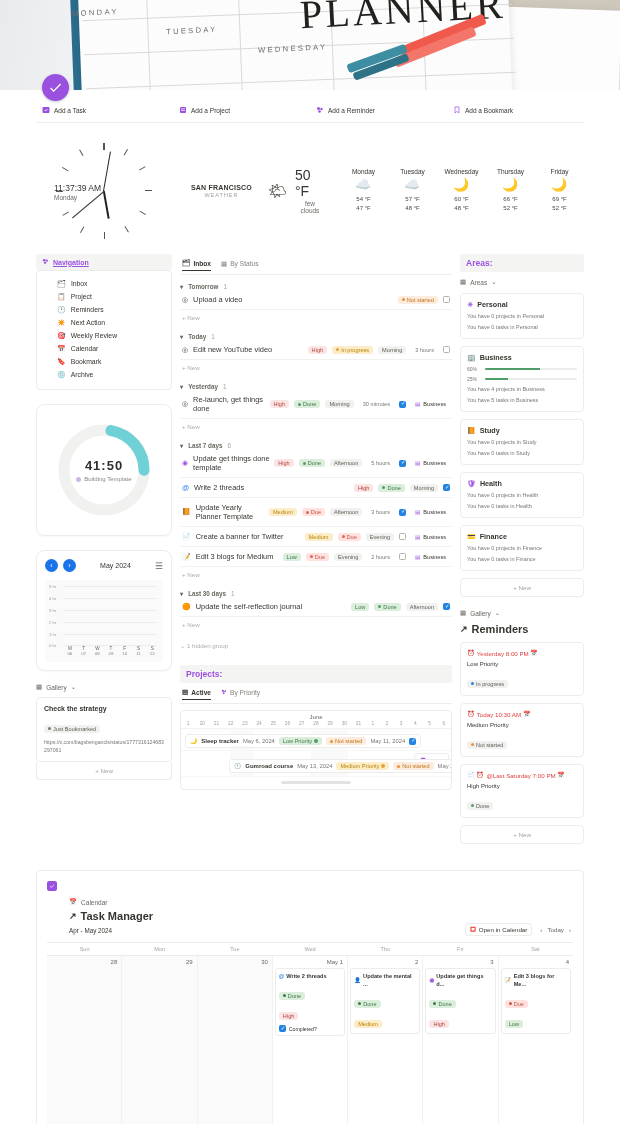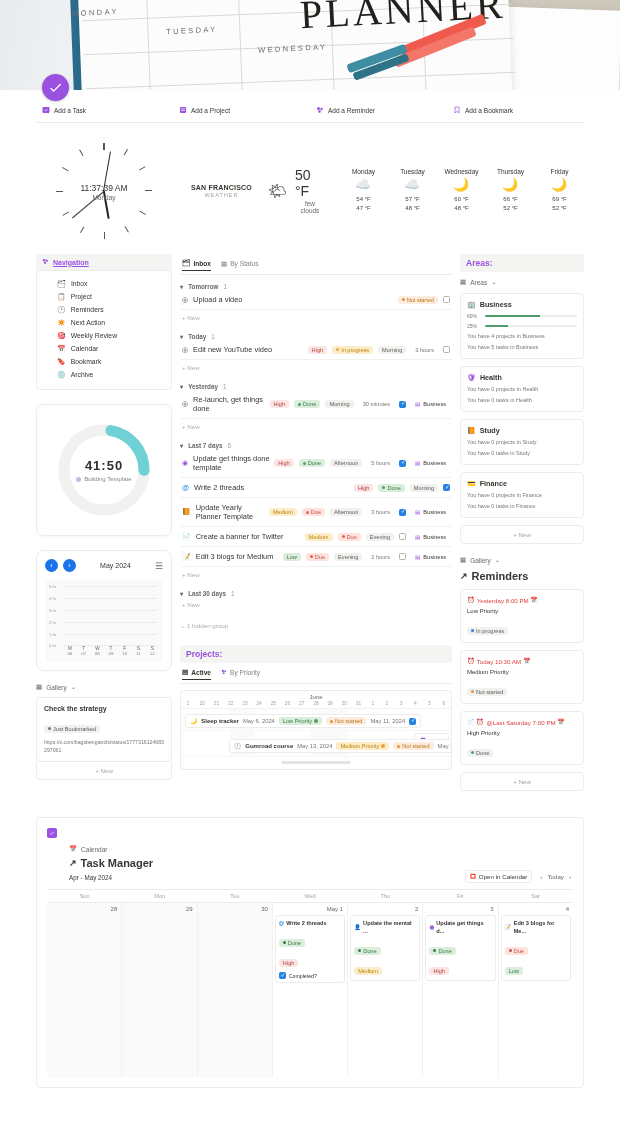--- a/index.html
+++ b/index.html
@@ -39,21 +39,21 @@
   .ql span.lbl { text-decoration:none; color:#37352f; }
   .ql .ic { width:8px; height:8px; display:inline-block; }
   .divider { height:1px; background:#ececeb; margin-top:4px; }
 
   
   .cw-row { display:flex; margin-top:20px; height:95px; align-items:center; }
   .clock-wrap { width:145px; height:95px; position:relative; }
   .clock { position:absolute; left:18px; top:-2px; width:100px; height:100px; }
   .tick { position:absolute; left:49.3px; top:2px; width:1.3px; height:7px; background:#555; transform-origin:1px 48px; }
   .hand { position:absolute; background:#222; transform-origin:bottom center; }
-  .digi { position:absolute; width:100%; text-align:center; top:42px; font-size:8.5px; color:#35332f; }
+  .digi { position:absolute; width:100%; top:42px; font-size:8.5px; color:#35332f; }
   .digi .d2 { font-size:6.5px; color:#6d6a64; margin-top:1px; }
 
   .weather { flex:1; display:flex; align-items:center; }
   .w-city { width:86px; text-align:center; }
   .w-city .c { font-size:7px; font-weight:700; letter-spacing:.2px; }
   .w-city .s { font-size:5.5px; color:#a3a09a; letter-spacing:1px; margin-top:1px; }
   .w-now { display:flex; align-items:center; gap:8px; margin-left:6px;}
   .w-now .t { font-size:14px; font-weight:400; }
   .w-now .d { font-size:6.5px; color:#6d6a64; margin-top:1px; text-align:center;}
   .w-days { display:flex; margin-left:14px; }
@@ -635,20 +635,39 @@
       <span class="cb "></span>
               <span class="tag" style="gap:3px;"><span style="color:#9b51e0;">▤</span>Business</span>
             </div>
           </div>
           <div class="newline">+&nbsp;New</div>
           <div class="grp">
             <span>▾</span>
             <span>Last 30 days</span>
             <span class="cnt">1</span>
           </div>
+          <div class="task">
+      <div class="tl">
+              <span style="font-size:7px;color:#e9913a;">🟠</span>
+      <span class="nm">Update the self-reflection journal</span>
+            </div>
+      <div class="meta">
+              <span class="tag" style="background:#dbeddb;color:#3d7a48;">
+                <span>Low</span>
+              </span>
+              <span class="tag" style="background:#dbeddb;color:#3d7a48;">
+                <span style="width:3px;height:3px;border-radius:50%;background:#4f9e6a;display:inline-block;"></span>
+                <span>Done</span>
+              </span>
+              <span class="tag" style="background:#f1f1ef;color:#5f5c57;">
+                <span>Afternoon</span>
+              </span>
+      <span class="cb on"></span>
+            </div>
+          </div>
           <div class="newline">+&nbsp;New</div>
         </div>
       <div style="font-size:6.2px;color:#b0ada7;margin-top:10px;">
         ⌄&nbsp;<span>1 hidden group</span>
       </div>
 
       <div class="panel-head" style="margin-top:16px;">Projects:</div>
       <div class="tabs">
         <div class="tab active">
           <span>▤</span>
@@ -737,55 +756,64 @@
     <div class="col-right">
       <div class="panel-head">Areas:</div>
       <div class="sub-head" style="margin-top:6px;">
         <span>▦</span>
         <span>Areas</span>
         <span>⌄</span>
       </div>
       <div id="area-list">
   <div class="area-card">
     <div class="area-name">
+      <span style="font-size:7px;color:#9b51e0;">☀</span>
+      <span>Personal</span>
+    </div>
+
+    <div class="area-txt">You have 0 projects in Personal</div>
+    <div class="area-txt">You have 0 tasks in Personal</div>
+  </div>
+  <div class="area-card">
+    <div class="area-name">
       <span style="font-size:7px;color:#9b51e0;">🏢</span>
       <span>Business</span>
     </div>
     <div class="prog">
       <span class="pl">60%</span>
       <span class="bar">
                 <i style="width:60%"></i>
               </span>
             </div>
             <div class="prog">
       <span class="pl">25%</span>
       <span class="bar">
                 <i style="width:25%"></i>
               </span>
             </div>
     <div class="area-txt">You have 4 projects in Business</div>
     <div class="area-txt">You have 5 tasks in Business</div>
   </div>
   <div class="area-card">
     <div class="area-name">
+      <span style="font-size:7px;color:#9b51e0;">📙</span>
+      <span>Study</span>
+    </div>
+
+    <div class="area-txt">You have 0 projects in Study</div>
+    <div class="area-txt">You have 0 tasks in Study</div>
+  </div>
+  <div class="area-card">
+    <div class="area-name">
       <span style="font-size:7px;color:#9b51e0;">🛡</span>
       <span>Health</span>
     </div>
 
     <div class="area-txt">You have 0 projects in Health</div>
     <div class="area-txt">You have 0 tasks in Health</div>
-  </div>
-  <div class="area-card">
-    <div class="area-name">
-      <span style="font-size:7px;color:#9b51e0;">📙</span>
-      <span>Study</span>
-    </div>
-
-    <div class="area-txt">You have 0 projects in Study</div>
-    <div class="area-txt">You have 0 tasks in Study</div>
   </div>
   <div class="area-card">
     <div class="area-name">
       <span style="font-size:7px;color:#9b51e0;">💳</span>
       <span>Finance</span>
     </div>
 
     <div class="area-txt">You have 0 projects in Finance</div>
     <div class="area-txt">You have 0 tasks in Finance</div>
   </div>

